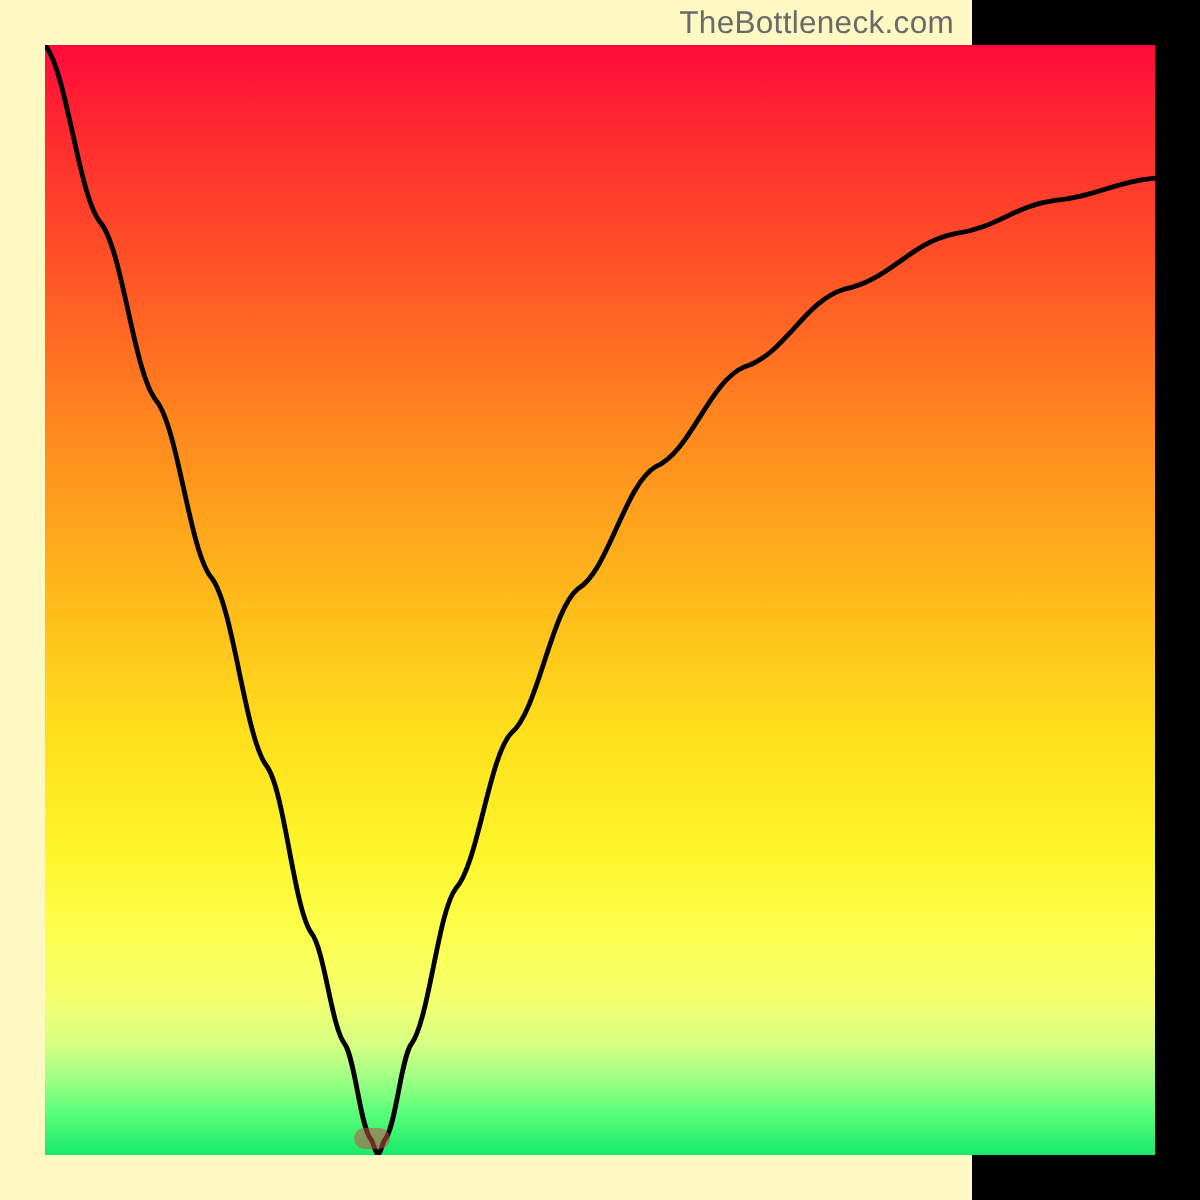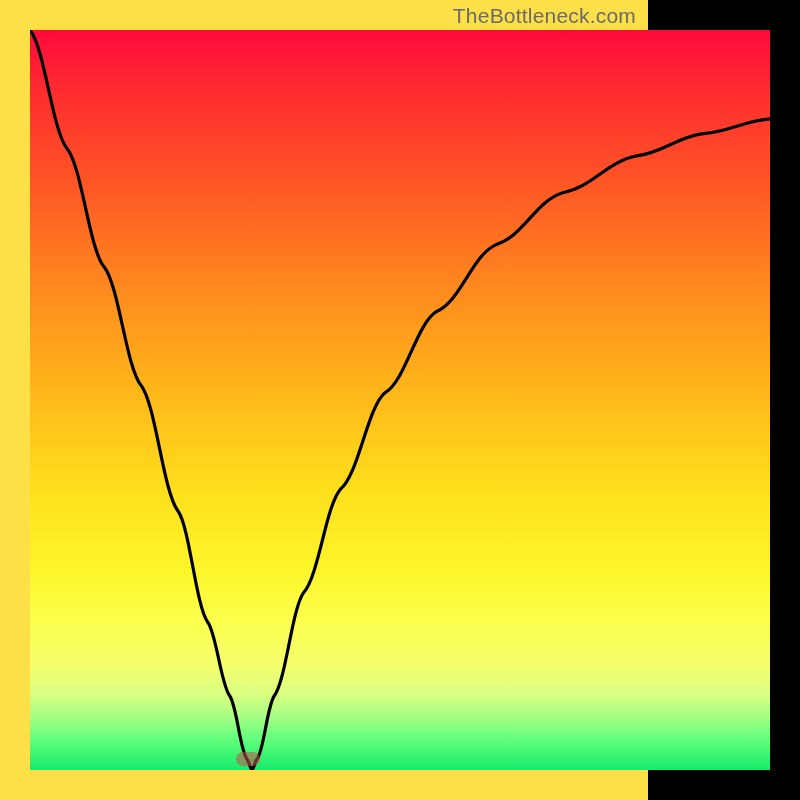--- a/index.html
+++ b/index.html
@@ -8,21 +8,21 @@
     width: 800px;
     height: 800px;
     overflow: hidden;
     font-family: Arial, Helvetica, sans-serif;
     background: #000;
   }
   .frame {
     position: relative;
     width: 648px;
     height: 800px;
-    background: #fde047;
+    background: #fef9c3;
   }
   .watermark {
     position: absolute;
     top: 4px;
     right: 12px;
     color: #6a6a6a;
     font-size: 21px;
     font-weight: 500;
     letter-spacing: 0.2px;
     z-index: 30;

